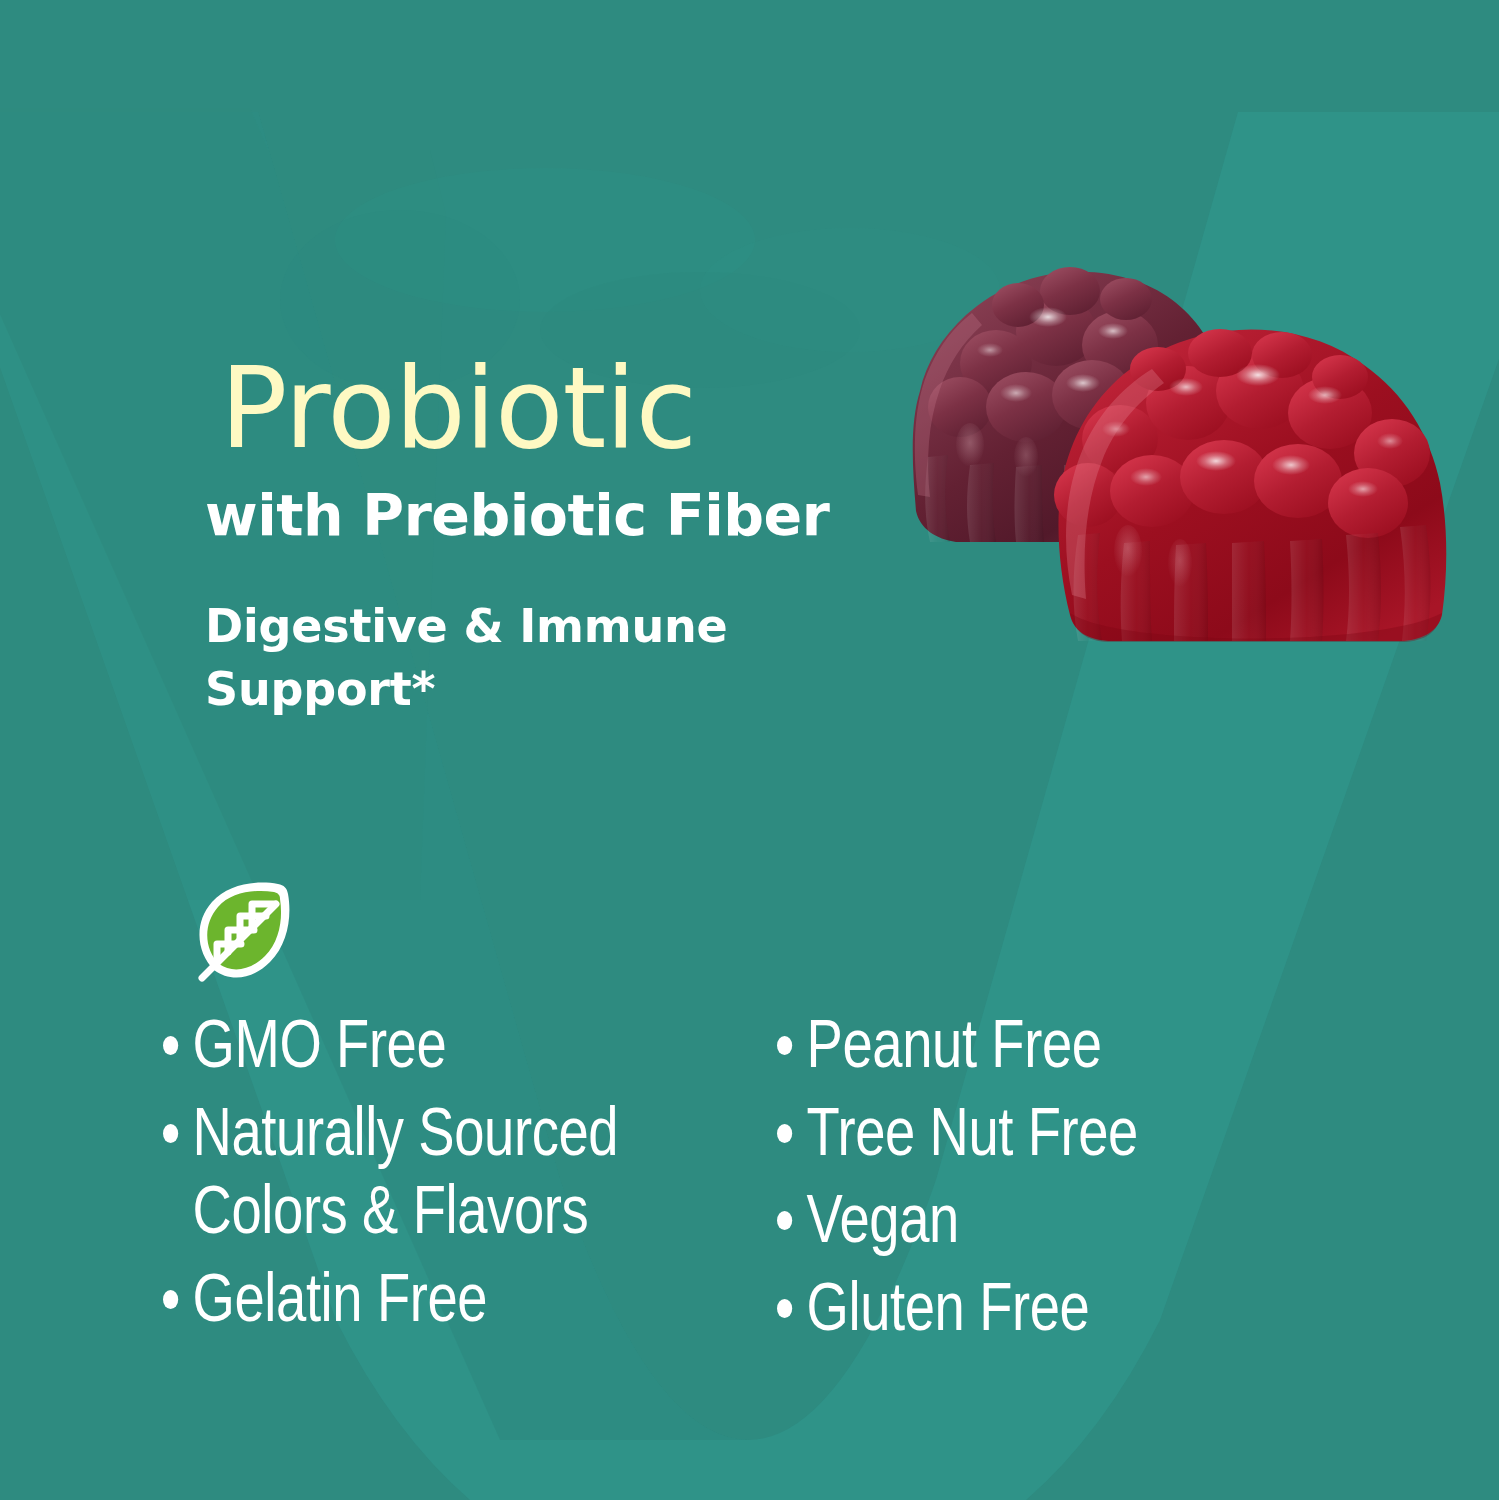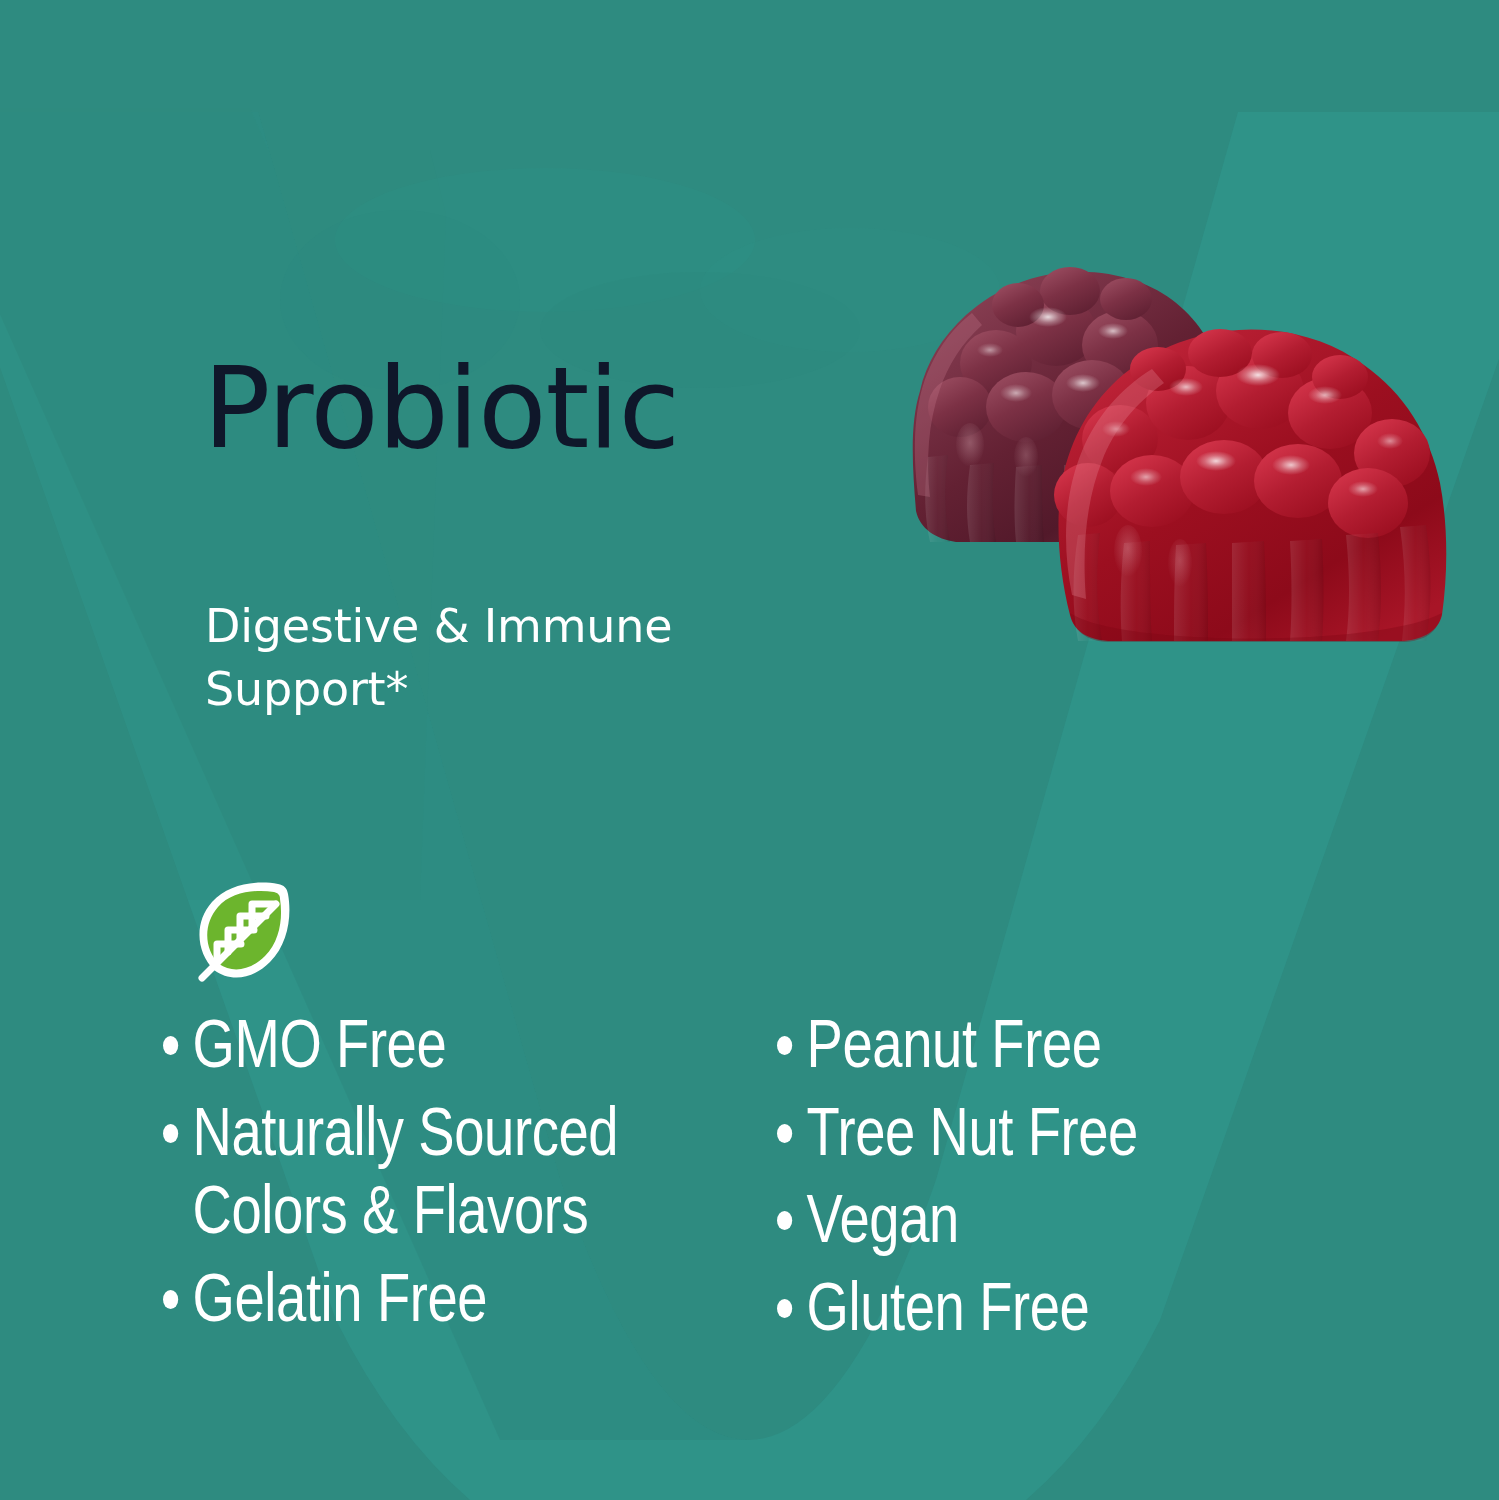--- a/index.html
+++ b/index.html
@@ -16,34 +16,34 @@
   .bg-base { position:absolute; inset:0; background:#2e8b80; }
   .vmark { position:absolute; inset:0; width:1499px; height:1500px; }
 
   
   .gummies { position:absolute; left:820px; top:195px; width:680px; height:460px; }
 
   
   .copy { position:absolute; left:0; top:0; width:1499px; height:1500px; }
 
   .title {
-    position:absolute; left:203px; top:352px;
+    position:absolute; left:220px; top:352px;
     font-size:112px; line-height:1.0; font-weight:400;
-    letter-spacing:-1px; color:#0f172a;
+    letter-spacing:-1px; color:#fef9c3;
     font-family:"DejaVu Sans", sans-serif;
   }
   .subtitle {
     position:absolute; left:205px; top:487px;
     font-size:57px; line-height:1.0; font-weight:700;
     letter-spacing:-0.5px; color:#ffffff;
     font-family:"DejaVu Sans", sans-serif;
   }
   .tagline {
     position:absolute; left:205px; top:595px;
-    font-size:46px; line-height:1.38; font-weight:400;
+    font-size:46px; line-height:1.38; font-weight:700;
     letter-spacing:-0.2px; color:#ffffff; width:560px;
     font-family:"DejaVu Sans", sans-serif;
   }
 
   
   .leaf { position:absolute; left:192px; top:874px; width:104px; height:112px; }
 
   
   .cols { position:absolute; left:0; top:1004px; width:1499px; }
   .col { position:absolute; top:0; }
@@ -251,20 +251,21 @@
 
       <path d="M 252 400 C 242 350 244 300 262 256 C 276 222 300 194 332 174
                L 344 188 C 316 208 294 234 282 266 C 266 306 262 354 266 404 Z" fill="#e8919f" opacity="0.28"></path>
 
       <path d="M 250 418 C 300 452 560 452 622 418 C 618 438 604 446 584 447 L 288 447 C 266 446 254 436 250 418 Z" fill="#7d0614" opacity="0.35"></path>
     </g>
   </svg>
 
   <div class="copy">
     <div class="title">Probiotic</div>
+    <div class="subtitle">with Prebiotic Fiber</div>
     <div class="tagline">Digestive &amp; Immune Support*</div>
   </div>
 
   <svg class="leaf" viewBox="0 0 104 112">
 
     <path d="M 22 96
              C 4 78 2 48 20 28
              C 36 10 64 6 86 10
              C 92 11 95 14 96 20
              C 100 42 96 70 78 88

